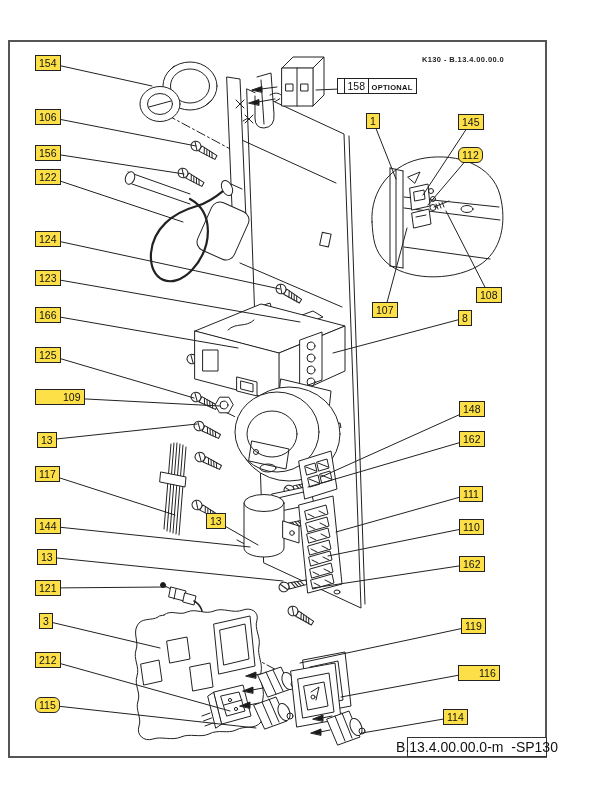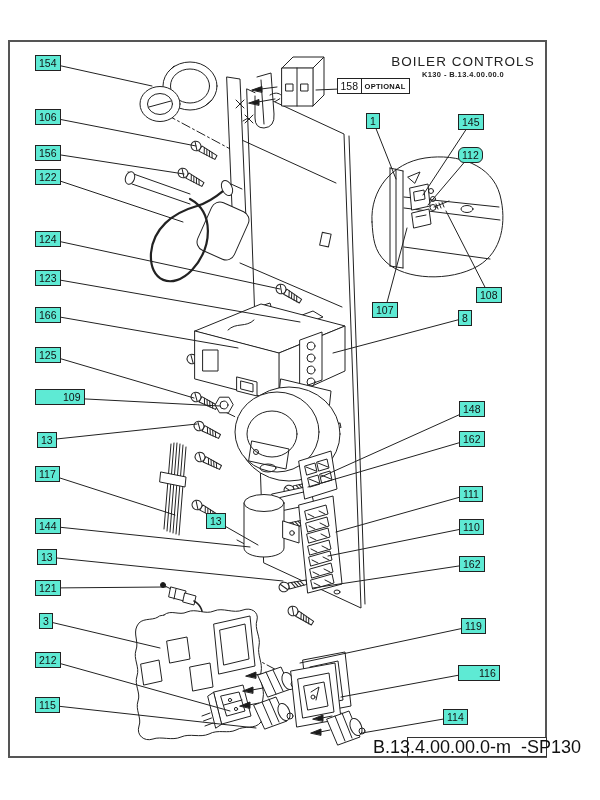--- a/index.html
+++ b/index.html
@@ -1,36 +1,35 @@
 <!DOCTYPE html>
 <html><head>
 <meta charset="utf-8">
 <style>
   html,body{margin:0;padding:0;background:#fff;}
   body{width:600px;height:800px;position:relative;font-family:"Liberation Sans",sans-serif;color:#111;overflow:hidden;}
   .sheet-frame{position:absolute;left:8px;top:40px;width:539px;height:718px;border:2px solid #555;box-sizing:border-box;z-index:0;}
   #art{position:absolute;left:0;top:0;width:600px;height:800px;z-index:1;}
   #callout-layer{position:absolute;left:0;top:0;width:600px;height:800px;z-index:2;}
-  .callout{position:absolute;background:#5eead4;border:1.4px solid #222;padding:1.5px 3px;font-size:10.5px;line-height:1.05;color:#111;white-space:nowrap;}
+  .callout{position:absolute;background:#fde047;border:1.4px solid #222;padding:1.5px 3px;font-size:10.5px;line-height:1.05;color:#111;white-space:nowrap;}
   .drawing-title{position:absolute;left:388px;top:54px;width:150px;text-align:center;z-index:2;}
   .drawing-title .t1{font-size:13.5px;letter-spacing:1px;color:#222;}
   .drawing-title .t2{font-size:7.5px;letter-spacing:.4px;color:#222;margin-top:1px;font-weight:bold;}
   .doc-ref{position:absolute;left:407px;top:737px;width:140px;height:20px;border:1.6px solid #333;box-sizing:border-box;display:flex;align-items:center;justify-content:center;background:#fff;z-index:2;}
-  .doc-ref span{font-size:18px;white-space:pre;color:#111;}
-  .optional-callout{position:absolute;display:flex;align-items:flex-start;border:1.3px solid #222;background:#fff;z-index:2;}
+  .doc-ref span{font-size:14px;white-space:pre;color:#111;}
+  .optional-callout{position:absolute;display:flex;align-items:flex-end;border:1.3px solid #222;background:#fff;z-index:2;padding-left:7px;}
   .optional-callout .opt-num{border:1.3px solid #222;margin:-1px;padding:1.5px 2.5px;font-size:10.5px;line-height:1.05;background:#fff;}
   .optional-callout .opt-word{padding:2.5px 3px 1.5px 4px;font-size:7.5px;font-weight:bold;letter-spacing:.3px;}
 </style>
 </head>
 <body>
 
 <div class="sheet-frame"></div>
 
 <div class="drawing-title">
-  <div class="t1">BOILER CONTROLS</div>
   <div class="t2">K130 - B.13.4.00.00.0</div>
 </div>
 
 <div class="doc-ref">
   <span>B.13.4.00.00.0-m  -SP130</span>
 </div>
 
 <div class="optional-callout" style="left:337px;top:78px;">
   <span class="opt-num">158</span>
   <span class="opt-word">OPTIONAL</span>
@@ -338,21 +337,21 @@
     <div class="callout" style="left: 35px; top: 307px;">166</div>
     <div class="callout" style="left: 35px; top: 347px;">125</div>
     <div class="callout" style="left: 35px; top: 389px; padding-left: 27px;">109</div>
     <div class="callout" style="left: 37px; top: 432px;">13</div>
     <div class="callout" style="left: 35px; top: 466px;">117</div>
     <div class="callout" style="left: 35px; top: 518px;">144</div>
     <div class="callout" style="left: 37px; top: 549px;">13</div>
     <div class="callout" style="left: 35px; top: 580px;">121</div>
     <div class="callout" style="left: 39px; top: 613px;">3</div>
     <div class="callout" style="left: 35px; top: 652px;">212</div>
-    <div class="callout" style="left: 35px; top: 697px;">115</div>
+    <div class="callout" style="left: 35px; top: 697px; border-radius: 6px;">115</div>
     <div class="callout" style="left: 206px; top: 513px;">13</div>
     <div class="callout" style="left: 366px; top: 113px;">1</div>
     <div class="callout" style="left: 458px; top: 114px;">145</div>
     <div class="callout" style="left: 458px; top: 147px; border-radius: 6px;">112</div>
     <div class="callout" style="left: 372px; top: 302px;">107</div>
     <div class="callout" style="left: 476px; top: 287px;">108</div>
     <div class="callout" style="left: 458px; top: 310px;">8</div>
     <div class="callout" style="left: 459px; top: 401px;">148</div>
     <div class="callout" style="left: 459px; top: 431px;">162</div>
     <div class="callout" style="left: 459px; top: 486px; text-align: center;">111</div>

